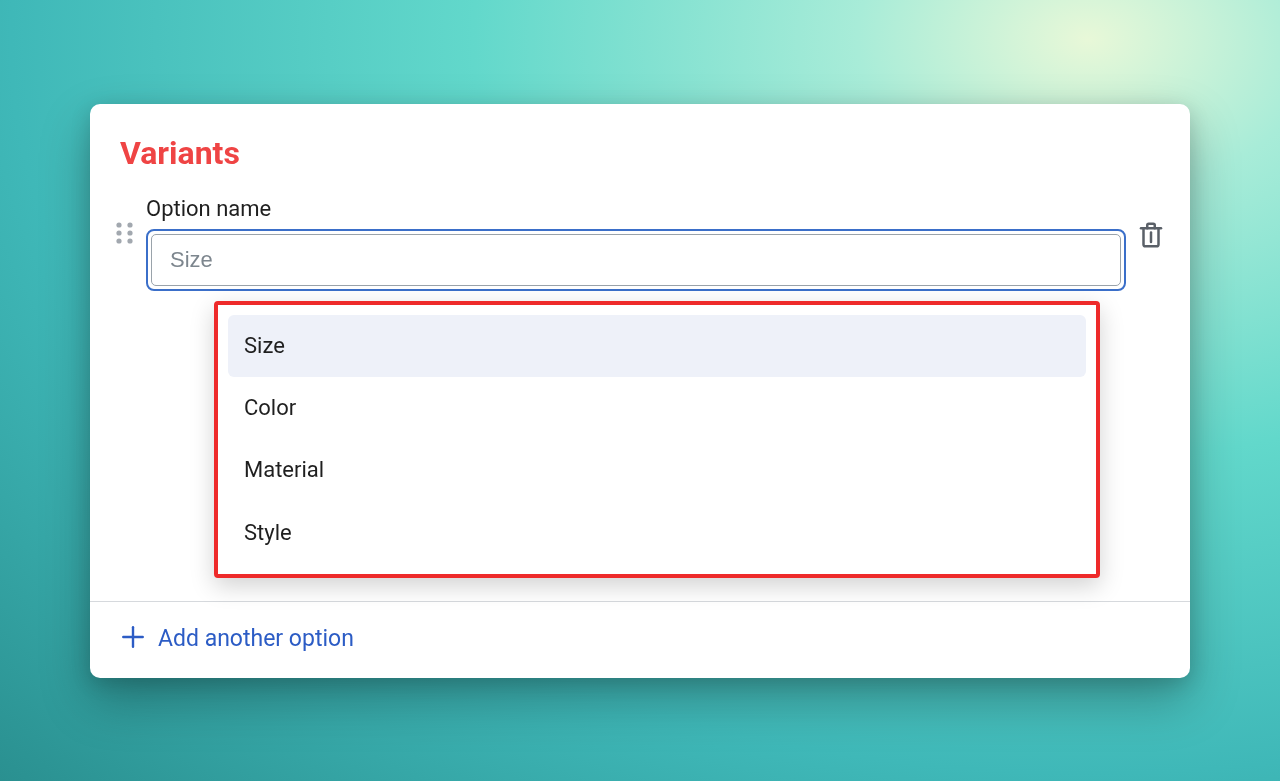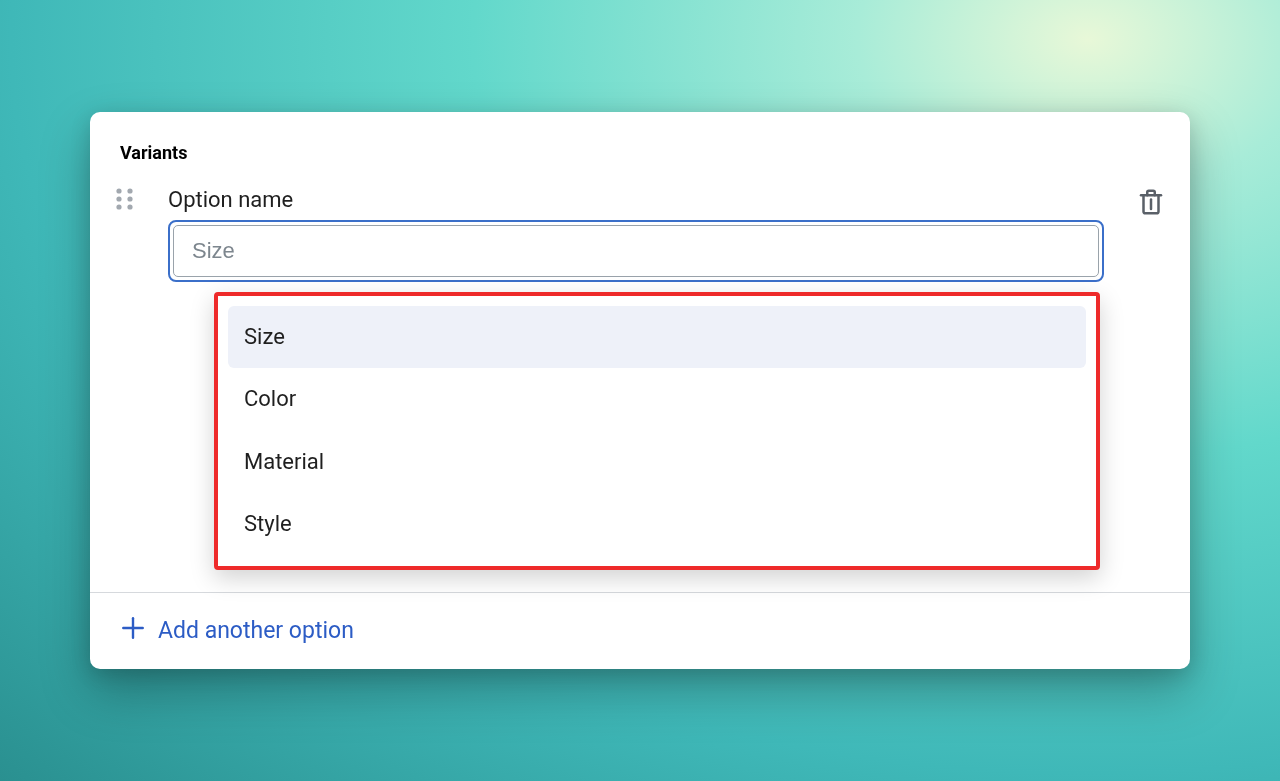--- a/index.html
+++ b/index.html
@@ -21,31 +21,31 @@
       width: 1100px;
       background: #ffffff;
       border-radius: 10px;
       box-shadow: 0 22px 50px rgba(0,0,0,0.28), 0 5px 20px rgba(0,0,0,0.15);
       position: relative;
     }
     .card-header {
       padding: 30px 30px 0 30px;
     }
     .section-title {
-      font-size: 18px;
+      font-size: 32px;
       font-weight: 700;
-      color: #000000;
+      color: #ef4444;
     }
     .option-block {
       padding: 24px 24px 0 24px;
     }
     .option-row {
       display: flex;
-      align-items: flex-start;
-      gap: 32px;
+      align-items: center;
+      gap: 10px;
     }
     .drag-handle {
       padding-bottom: 20px;
       flex-shrink: 0;
       cursor: grab;
     }
     .drag-handle svg {
       display: block;
     }
     .field-group {

